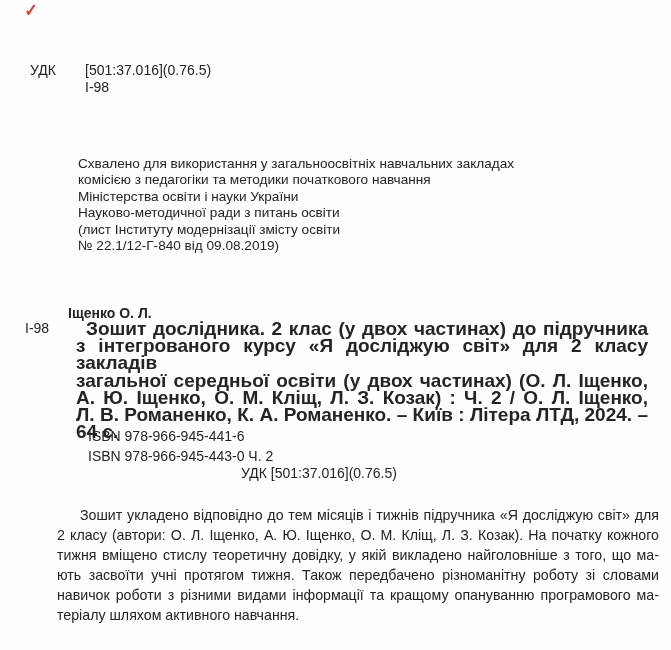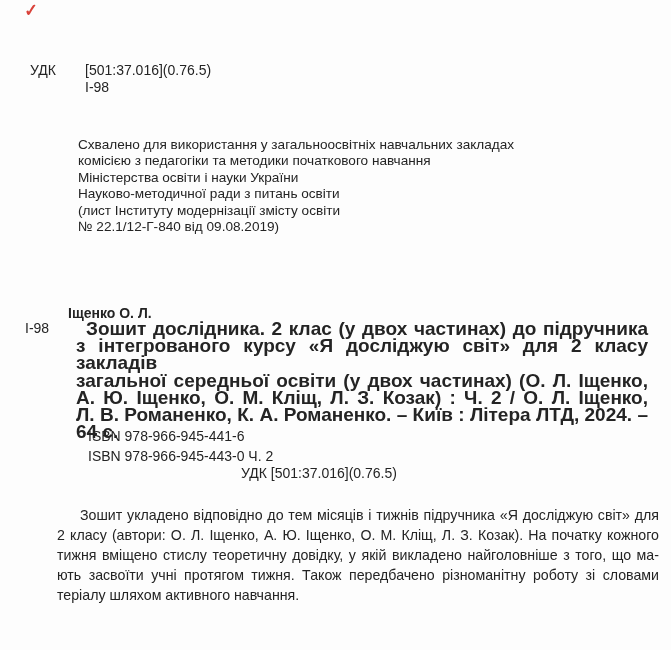--- a/index.html
+++ b/index.html
@@ -18,21 +18,21 @@
     color:#d9423a;
     font-size:17px;
     font-weight:bold;
     transform:rotate(-4deg);
   }
   
   .udc-top{left:30px;top:62px;font-size:14px;line-height:17px;}
   .udc-top .row{display:flex;}
   .udc-top .udc-label{width:55px;}
   
-  .approval{left:78px;top:137px;width:545px;font-size:13.6px;line-height:16.4px;}
+  .approval{left:78px;top:156px;width:545px;font-size:13.6px;line-height:16.4px;}
   
   .author{left:68px;top:305px;font-size:14px;font-weight:bold;}
   
   .catalog{left:76px;top:320px;width:572px;font-size:19px;line-height:17.2px;font-weight:bold;}
   .catalog-code{left:25px;top:320px;font-size:14px;}
   .ln{white-space:nowrap;}
   .j{white-space:normal;text-align:justify;text-align-last:justify;}
   .ind10{padding-left:10px;}
   .isbn{left:88px;font-size:14px;}
   .isbn-1{top:428px;}
@@ -85,16 +85,17 @@
   <div class="abs isbn isbn-1">ISBN 978-966-945-441-6</div>
   <div class="abs isbn isbn-2">ISBN 978-966-945-443-0 Ч. 2</div>
 
   <div class="abs udc-bold">УДК [501:37.016](0.76.5)</div>
 
   <div class="abs annotation">
     <div class="ln j ind23">Зошит укладено відповідно до тем місяців і тижнів підручника «Я досліджую світ» для</div>
     <div class="ln j">2 класу (автори: О. Л. Іщенко, А. Ю. Іщенко, О. М. Кліщ, Л. З. Козак). На початку кожного</div>
     <div class="ln j">тижня вміщено стислу теоретичну довідку, у якій викладено найголовніше з того, що ма-</div>
     <div class="ln j">ють засвоїти учні протягом тижня. Також передбачено різноманітну роботу зі словами</div>
+    <div class="ln j">навичок роботи з різними видами інформації та кращому опануванню програмового ма-</div>
     <div class="ln">теріалу шляхом активного навчання.</div>
   </div>
 
 </div>
 
 </body></html>

